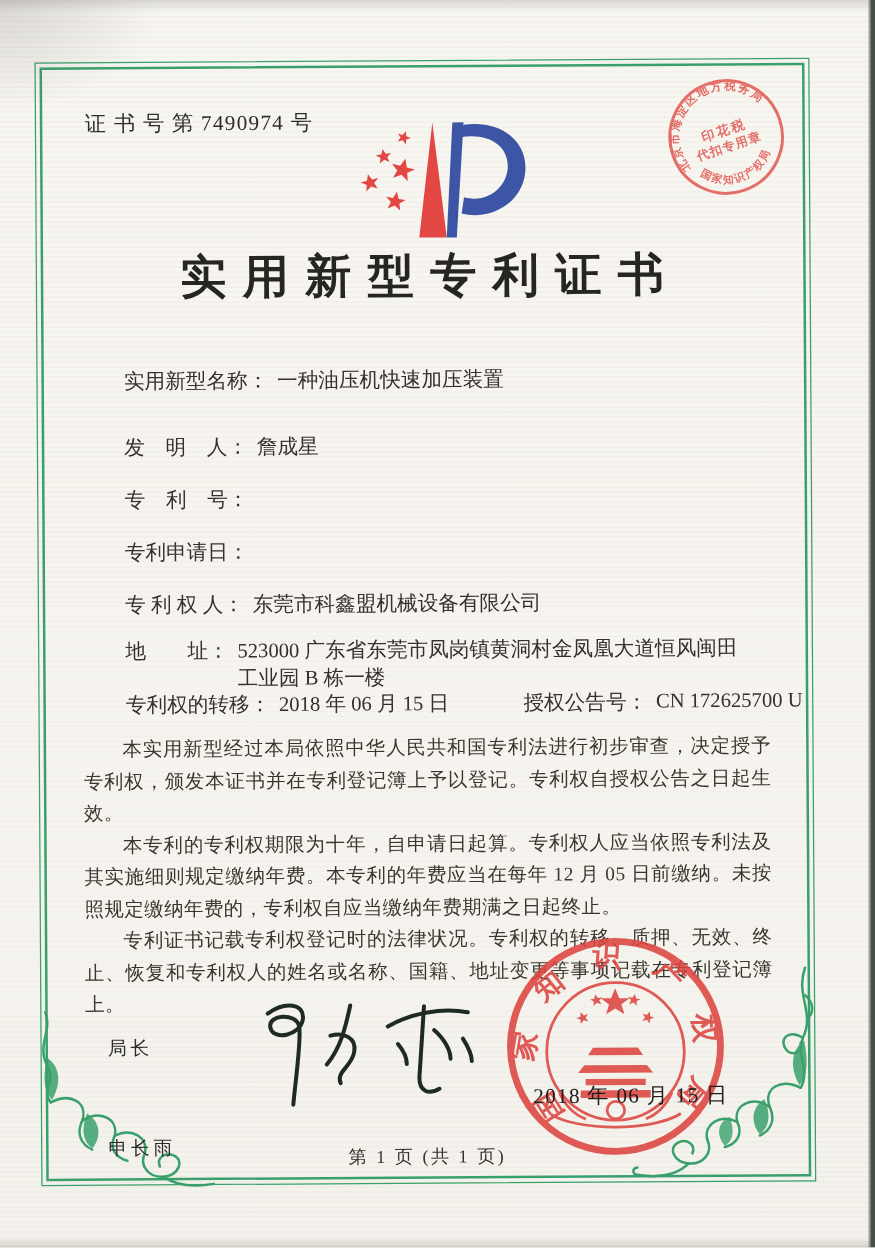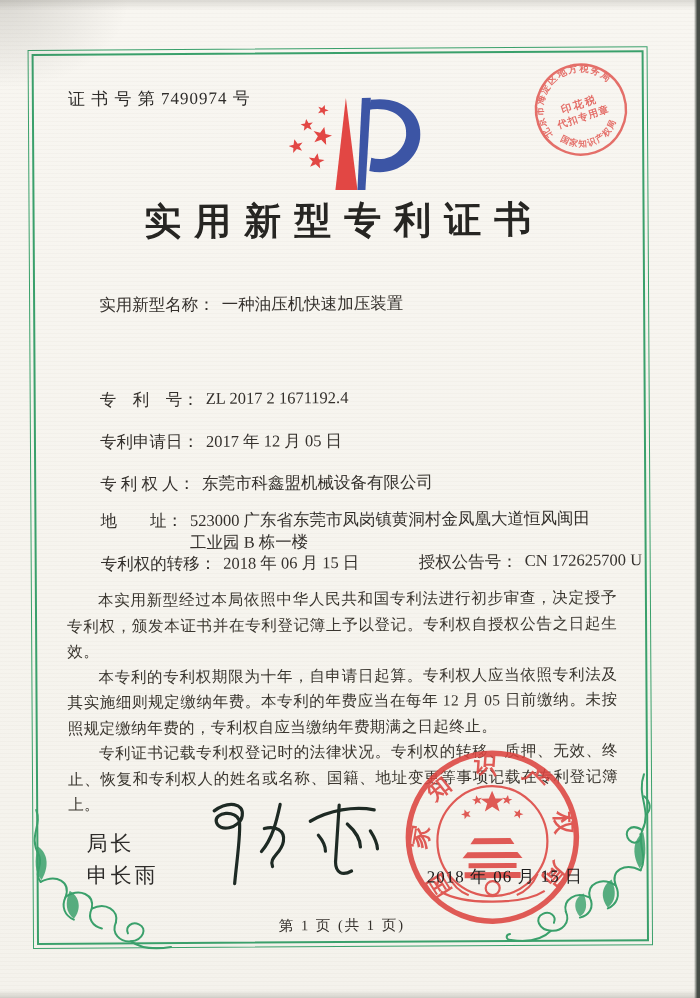--- a/index.html
+++ b/index.html
@@ -41,23 +41,23 @@
   .row{position:absolute;left:70px;display:flex;white-space:nowrap;
     font-size:16.5px;color:#34302c;align-items:flex-start;}
   .row .lbl{margin-right:7px;margin-left:30px;}
   .row .val .l2{display:block;}
   .row-grant2{left:388px;}
 
   .paras{position:absolute;left:66px;top:586px;width:550px;
     font-size:15.5px;line-height:25.5px;color:#3a362f;letter-spacing:0.4px;text-align:justify;}
   .paras p{margin:0;text-indent:2em;}
 
-  .signer{position:absolute;left:84px;font-size:21px;color:#2e2c2a;letter-spacing:3px;}
+  .signer{position:absolute;left:84px;font-size:15px;color:#2e2c2a;letter-spacing:3px;}
   .signer.t1{top:828px;}
-  .signer.t2{top:860px;}
+  .signer.t2{top:908px;}
   .signature{position:absolute;left:182px;top:790px;width:212px;height:102px;}
 
   .seal-office{position:absolute;left:398px;top:746px;width:184px;height:184px;}
   .seal-tax{position:absolute;left:519px;top:47px;width:128px;height:128px;}
   .seal-date{position:absolute;left:424px;top:866px;width:160px;font-size:17px;
     color:#1c1c1c;letter-spacing:1px;white-space:nowrap;}
 
   .flourish{position:absolute;width:150px;height:200px;}
   .fl-br{left:502px;top:768px;}
   .fl-bl{left:24px;top:768px;transform:scaleX(-1);}
@@ -141,27 +141,29 @@
         <text x="64" y="75" text-anchor="middle" font-size="9.8" fill="#e0514b" letter-spacing="1" font-weight="bold">代扣专用章</text>
       </g>
     </svg>
 
     <div class="title">实用新型专利证书</div>
 
     <div class="row" style="top:293px">
       <span class="lbl">实用新型名称：</span>
       <span class="val">一种油压机快速加压装置</span>
     </div>
+    <div class="row" style="top:346px">
+      <span class="lbl">发　明　人：</span>
+      <span class="val">詹成星</span>
+    </div>
     <div class="row" style="top:388px">
       <span class="lbl">专　利　号：</span>
-      <span class="val">ZL 2017 2 1671192.4</span>
     </div>
     <div class="row" style="top:430px">
       <span class="lbl">专利申请日：</span>
-      <span class="val">2017 年 12 月 05 日</span>
     </div>
     <div class="row" style="top:472px">
       <span class="lbl">专 利 权 人：</span>
       <span class="val">东莞市科鑫盟机械设备有限公司</span>
     </div>
     <div class="row" style="top:509px">
       <span class="lbl">地　　址：</span>
       <span class="val">
         <span>523000 广东省东莞市凤岗镇黄洞村金凤凰大道恒风闽田</span>
         <span class="l2">工业园 B 栋一楼</span>

